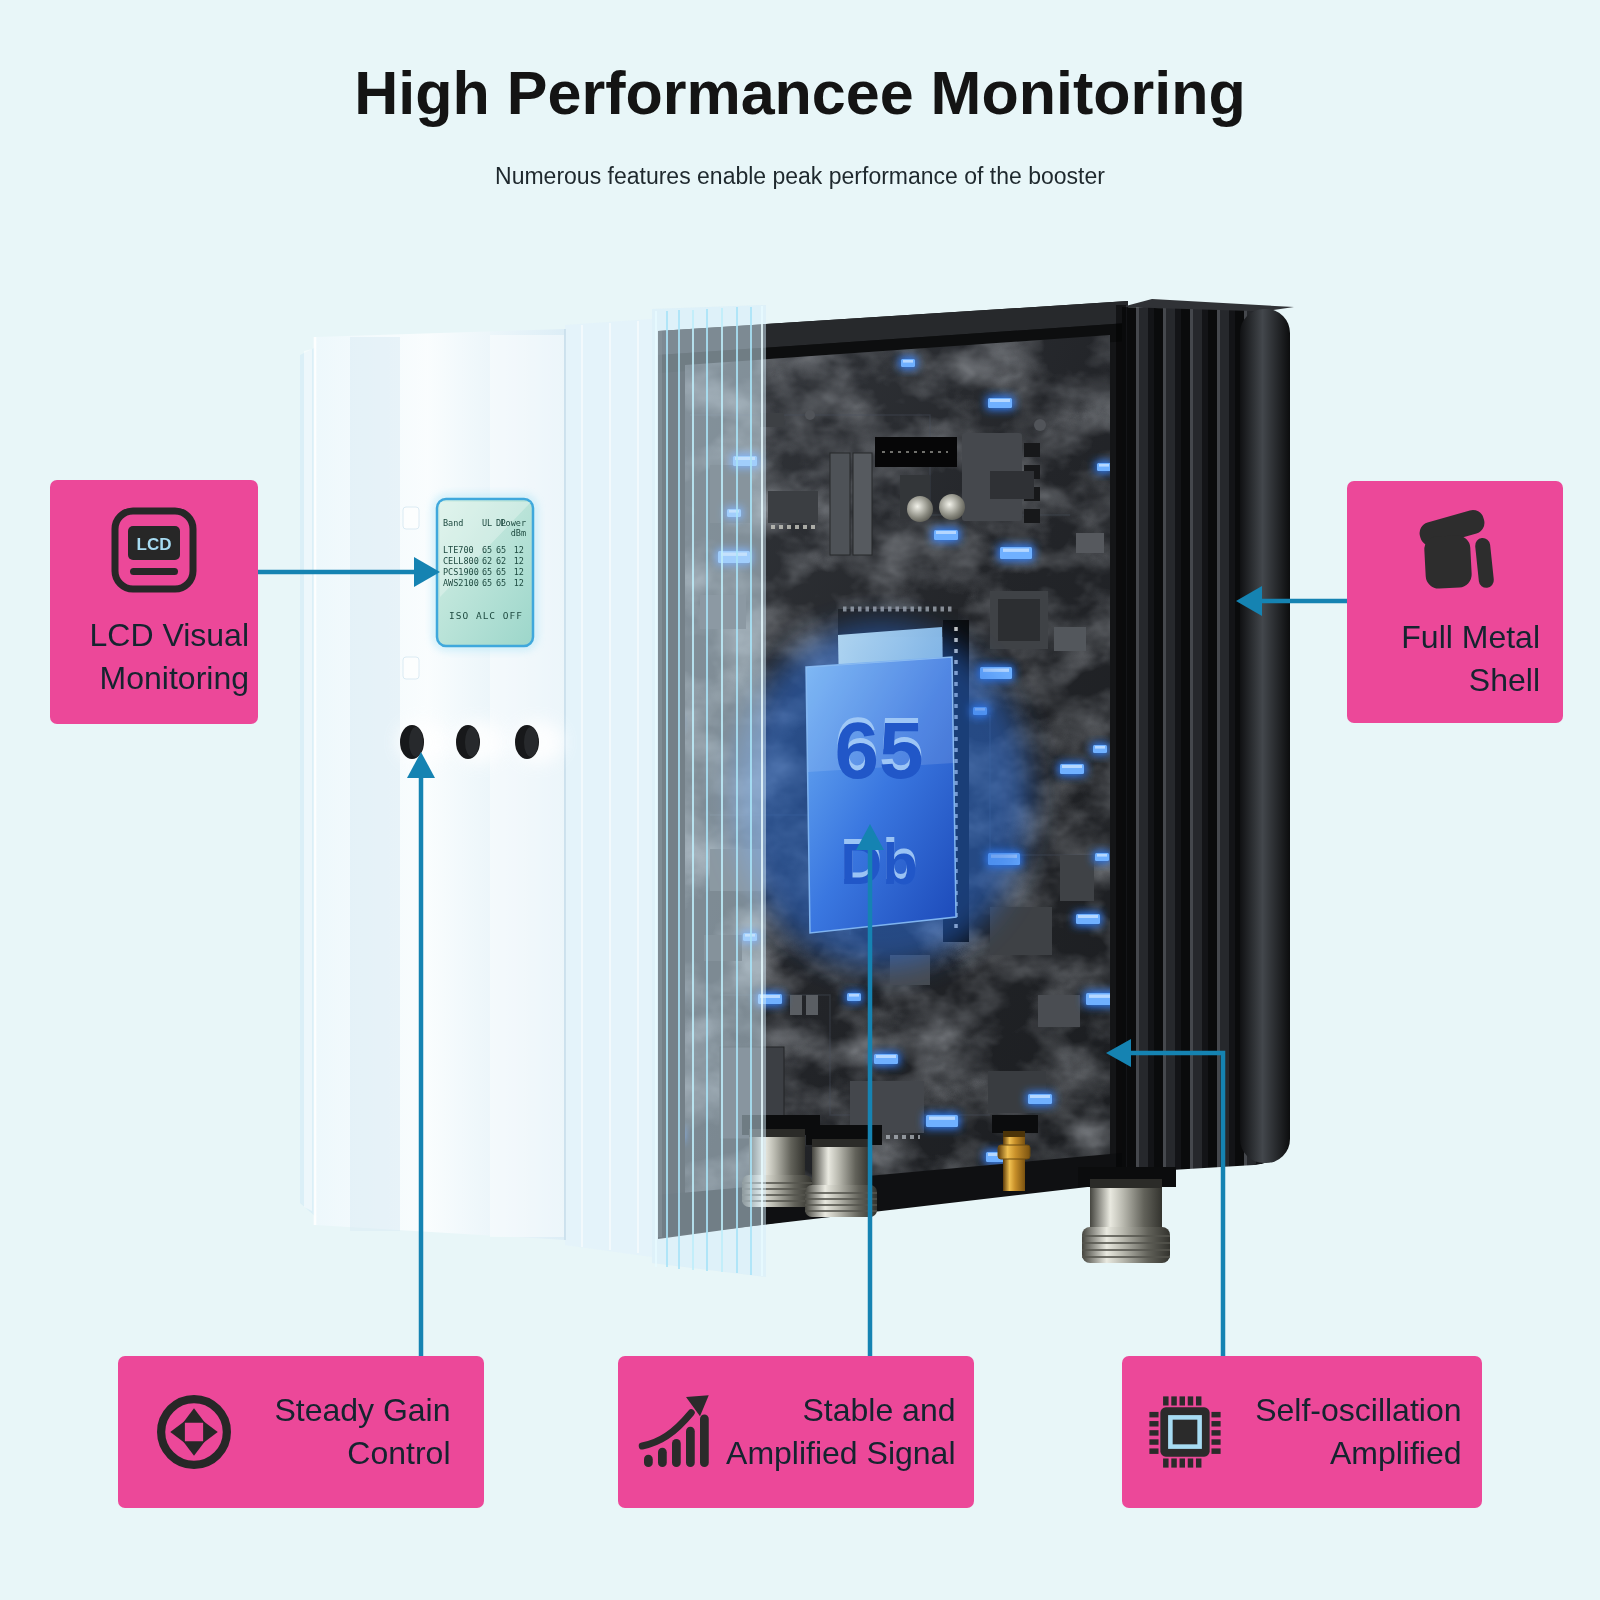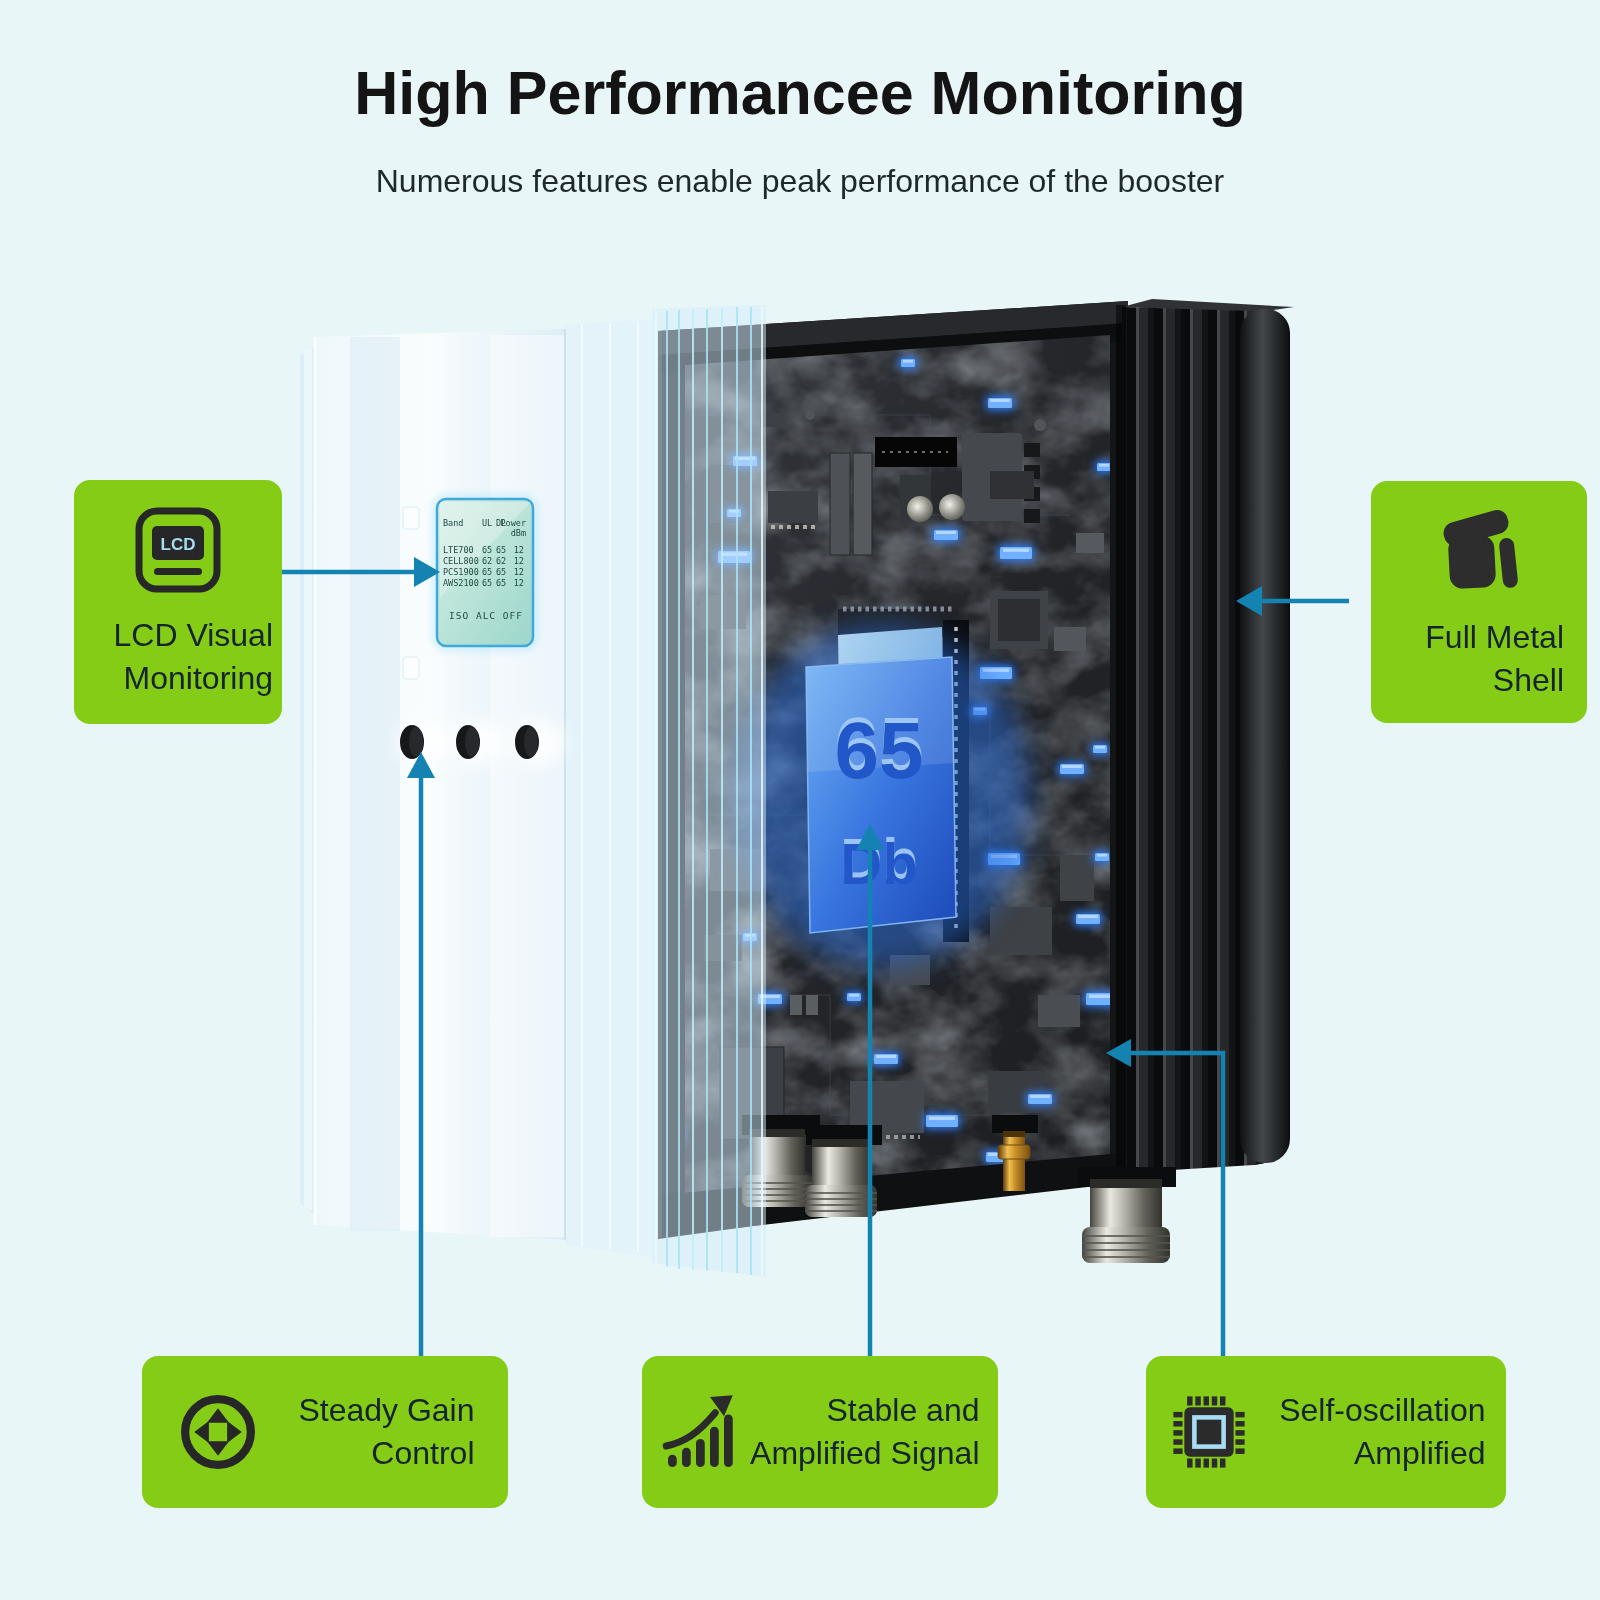--- a/index.html
+++ b/index.html
@@ -7,25 +7,25 @@
     width:1600px;height:1600px;position:relative;overflow:hidden;
     background:#e8f6f8;
     font-family:"Liberation Sans", sans-serif;
   }
   .title{
     position:absolute;top:58px;left:0;width:1600px;text-align:center;
     font-size:61px;font-weight:800;color:#141414;letter-spacing:0;
   }
   .subtitle{
     position:absolute;top:163px;left:0;width:1600px;text-align:center;
-    font-size:32px;font-weight:400;color:#1e282d;
+    font-size:23px;font-weight:400;color:#1e282d;
   }
   .card{
-    position:absolute;background:#84cc16;border-radius:16px;
-    display:flex;align-items:center;justify-content:center;color:#15242f;margin-left:24px;
+    position:absolute;background:#ec4899;border-radius:7px;
+    display:flex;align-items:center;justify-content:center;color:#15242f;
   }
   .card .label{font-size:32px;line-height:1.33;font-weight:500;text-align:right;}
   .card.vert{flex-direction:column;gap:18px;}
   .card.horiz{flex-direction:row;}
   #card-lcd{left:50px;top:480px;width:208px;height:244px;}
   #card-lcd .label{width:190px;}
   #card-metal{left:1347px;top:481px;width:216px;height:242px;}
   #card-metal .label{width:170px;}
   #card-gain{left:118px;top:1356px;width:366px;height:152px;}
   #card-gain .label{width:215px;}

